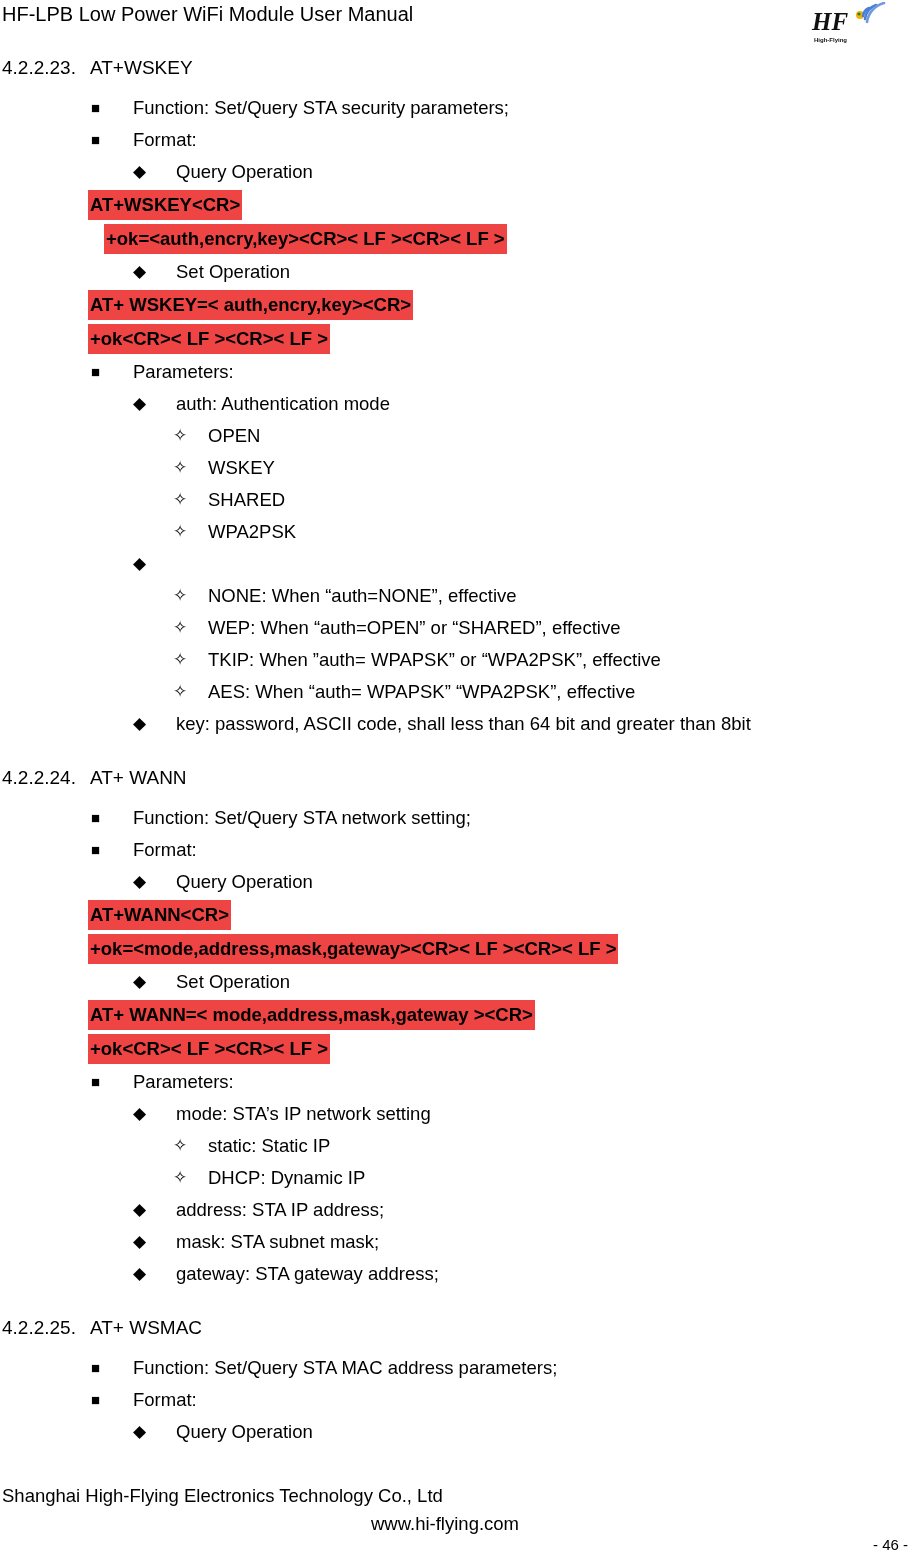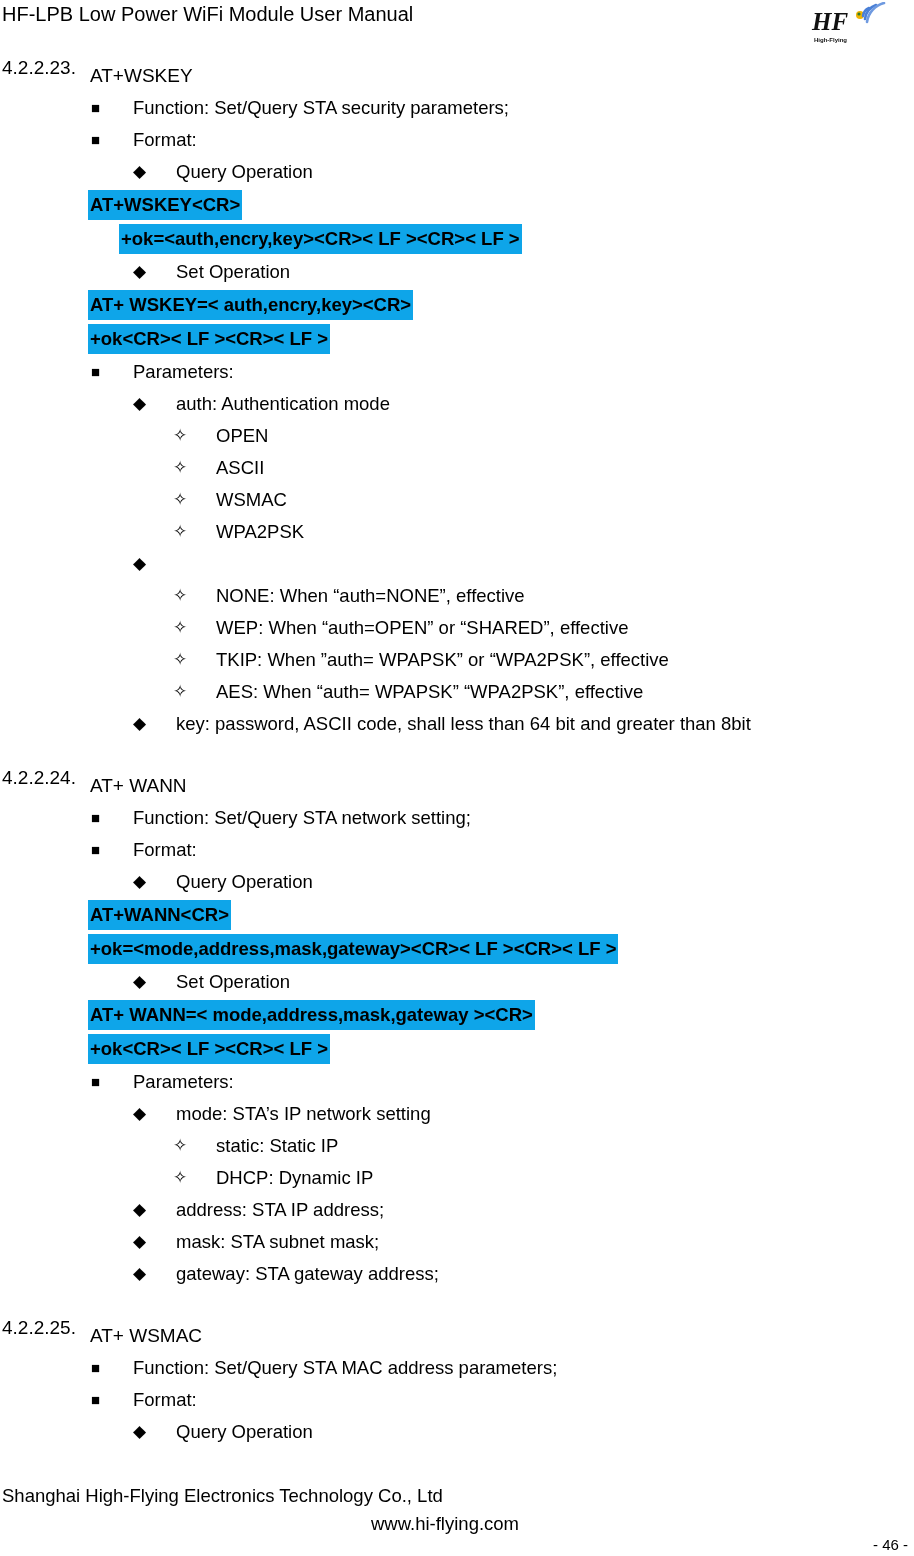--- a/index.html
+++ b/index.html
@@ -59,21 +59,20 @@
   }
   .section-heading .sec-num {
     position: absolute;
     left: 2px;
     top: 0;
   }
   .section-heading .sec-title {
     position: absolute;
     left: 90px;
     top: 0;
-    margin-top: 8px;
   }
 
   .spacer-lg { height: 22px; }
   .spacer-sm { height: 9px; }
 
   
   .row {
     position: relative;
     height: 32px;
     font-size: 18.5px;
@@ -94,42 +93,42 @@
   
   .lvl1 .bullet { left: 91px; font-size: 15px; }
   .lvl1 .txt    { left: 133px; }
 
   
   .lvl2 .bullet { left: 133px; font-size: 17px; }
   .lvl2 .txt    { left: 176px; }
 
   
   .lvl3 .bullet { left: 173px; font-size: 17px; }
-  .lvl3 .txt    { left: 216px; }
+  .lvl3 .txt    { left: 208px; }
 
   
   .code-line {
     position: relative;
     height: 34px;
     font-size: 18.5px;
     line-height: 34px;
     font-weight: bold;
     white-space: nowrap;
   }
   .code-line .hl {
     position: absolute;
     top: 2px;
-    background: #0ea5e9;
+    background: #ef4444;
     padding: 0 2px;
     line-height: 30px;
     height: 30px;
     display: inline-block;
   }
   .code-line.ind0 .hl { left: 88px; }
-  .code-line.ind1 .hl { left: 119px; }
+  .code-line.ind1 .hl { left: 104px; }
 
   
   .page-footer {
     position: absolute;
     left: 0;
     bottom: 0;
     width: 914px;
     height: 86px;
     font-size: 18.5px;
   }
@@ -220,25 +219,25 @@
     <div class="row lvl2">
       <span class="bullet">◆</span>
       <span class="txt">auth: Authentication mode</span>
     </div>
     <div class="row lvl3">
       <span class="bullet">✧</span>
       <span class="txt">OPEN</span>
     </div>
     <div class="row lvl3">
       <span class="bullet">✧</span>
-      <span class="txt">ASCII</span>
-    </div>
-    <div class="row lvl3">
-      <span class="bullet">✧</span>
-      <span class="txt">WSMAC</span>
+      <span class="txt">WSKEY</span>
+    </div>
+    <div class="row lvl3">
+      <span class="bullet">✧</span>
+      <span class="txt">SHARED</span>
     </div>
     <div class="row lvl3">
       <span class="bullet">✧</span>
       <span class="txt">WPA2PSK</span>
     </div>
     <div class="row lvl2">
       <span class="bullet">◆</span>
     </div>
     <div class="row lvl3">
       <span class="bullet">✧</span>

